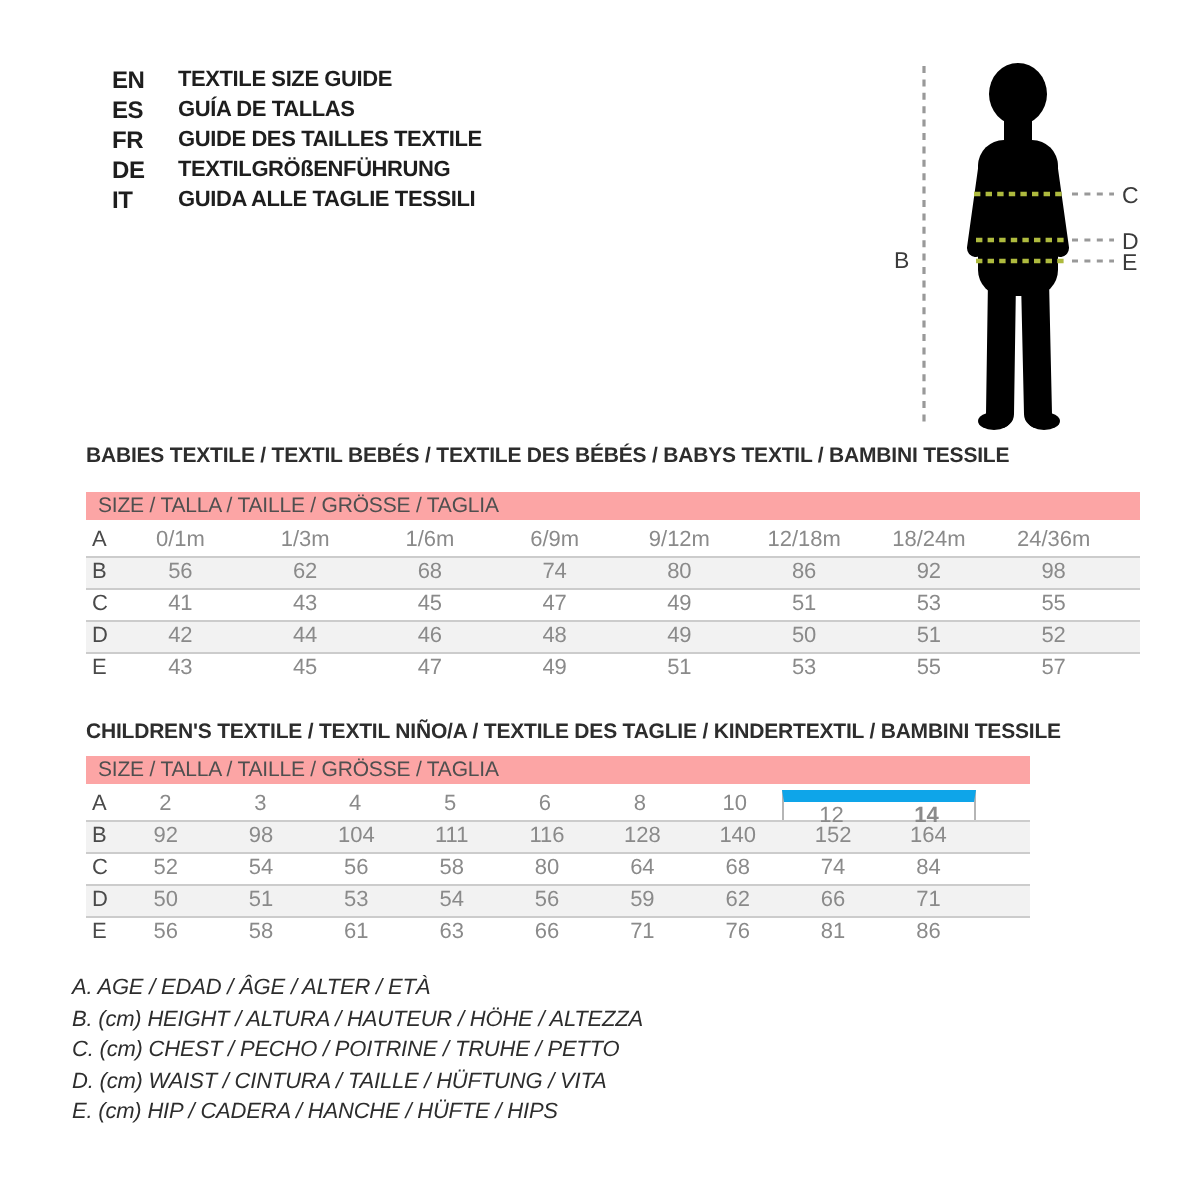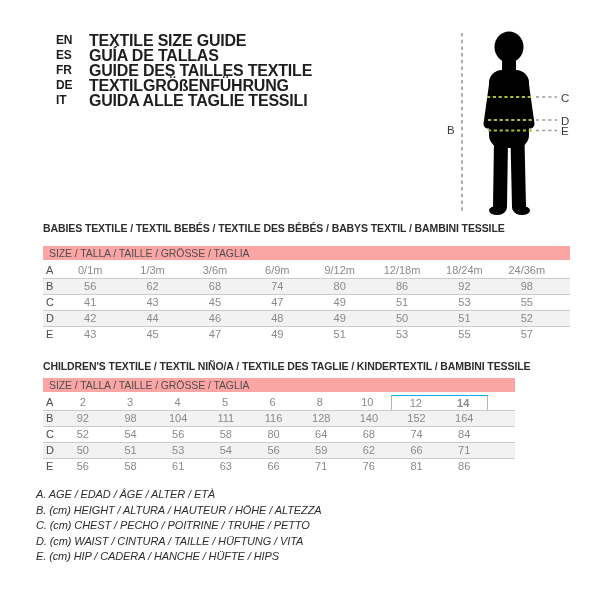--- a/index.html
+++ b/index.html
@@ -3,39 +3,39 @@
 <meta charset="utf-8">
 <style>
   * { margin:0; padding:0; box-sizing:border-box; }
   body { background:#fff; font-family:"Liberation Sans", sans-serif; }
   .canvas { position:relative; width:600px; height:600px; background:#ffffff; overflow:hidden; }
 
   
   .lang-list { position:absolute; left:44px; top:33px; }
   .lang-row { display:flex; height:15px; line-height:15px;margin-left:12px; }
   .lang-code { width:33px; font-size:12px; font-weight:bold; color:#1e1e1e; letter-spacing:-0.2px; }
-  .lang-label { font-size:16px; font-weight:bold; color:#1e1e1e; letter-spacing:-0.2px; white-space:nowrap; }
+  .lang-label { font-size:11px; font-weight:bold; color:#1e1e1e; letter-spacing:-0.2px; white-space:nowrap; }
 
   
   .fig { position:absolute; left:440px; top:20px; width:140px; height:205px; }
 
   
   .sec-title { position:absolute; left:43px; font-size:10.5px; font-weight:bold; color:#2d2d2d; letter-spacing:-0.1px; white-space:nowrap; }
 
   
   .tbl { position:absolute; left:43px; }
   .tbl-head { background:#fca5a5; color:#4f4f4f; font-size:10.5px; height:14px; line-height:14px; padding-left:6px; letter-spacing:-0.1px; margin-bottom:2px; }
   .trow { display:flex; height:16px; border-top:1px solid #cccccc; }
   .trow:first-child { border-top:1px solid transparent; }
   .trow.shaded { background:#f2f2f2; }
   .tcell { flex:1; height:100%; line-height:15px; text-align:center; font-size:11px; color:#8a8a8a; }
   .tcell.tlabel { flex:0 0 16px; text-align:left; padding-left:3px; color:#4a4a4a; }
   .tbl-babies .trow { padding-right:12px; }
   .tbl-children .trow { padding-right:27px; }
-  .tcell.hl { background:#ffffff; border-top:1px solid #0ea5e9; }
+  .tcell.hl { background:#ffffff; border-top:6px solid #0ea5e9; }
   .tcell.hl-first { border-left:1px solid #b5b5b5; }
   .tcell.hl-last { border-right:1px solid #b5b5b5;font-weight:bold; }
 
   
   .legend { position:absolute; left:36px; top:487px;font-style:italic; }
   .legend-row { font-size:11px; color:#2d2d2d; height:15.5px; line-height:15.5px; letter-spacing:-0.1px; white-space:nowrap; }
 </style>
 </head>
 <body>
 
@@ -94,21 +94,21 @@
   </svg>
 
   <div class="sec-title" style="top:222px;">BABIES TEXTILE / TEXTIL BEBÉS / TEXTILE DES BÉBÉS / BABYS TEXTIL / BAMBINI TESSILE</div>
   <div class="tbl tbl-babies" style="top:246px; width:527px;">
     <div class="tbl-head">SIZE / TALLA / TAILLE / GRÖSSE / TAGLIA</div>
     <div>
         <div class="trow">
           <div class="tcell tlabel">A</div>
           <div class="tcell">0/1m</div>
           <div class="tcell">1/3m</div>
-          <div class="tcell">3/6m</div>
+          <div class="tcell">1/6m</div>
           <div class="tcell">6/9m</div>
           <div class="tcell">9/12m</div>
           <div class="tcell">12/18m</div>
           <div class="tcell">18/24m</div>
           <div class="tcell">24/36m</div>
         </div>
         <div class="trow shaded">
           <div class="tcell tlabel">B</div>
           <div class="tcell">56</div>
           <div class="tcell">62</div>

